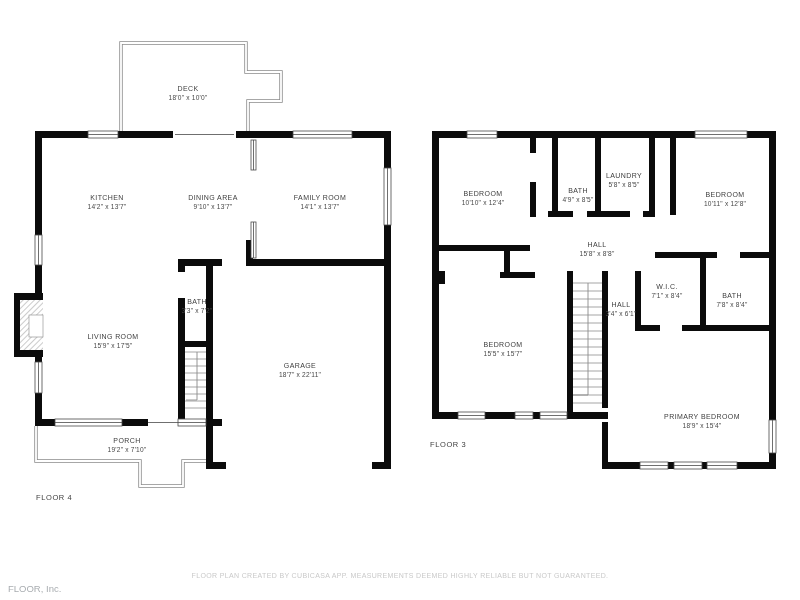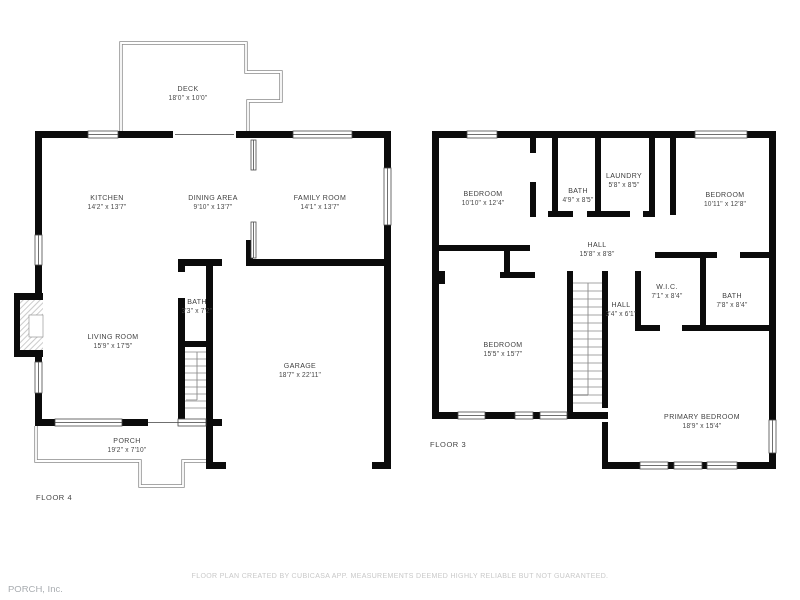--- a/index.html
+++ b/index.html
@@ -261,15 +261,15 @@
   </div>
   <div class="room-label" style="left:702px;top:413px">
     <div class="rn">PRIMARY BEDROOM</div>
     <div class="rd">18'9" x 15'4"</div>
   </div>
 
   <div class="floor-tag" style="left:36px;top:493px">FLOOR 4</div>
   <div class="floor-tag" style="left:430px;top:440px">FLOOR 3</div>
 
   <div class="disclaimer">FLOOR PLAN CREATED BY CUBICASA APP. MEASUREMENTS DEEMED HIGHLY RELIABLE BUT NOT GUARANTEED.</div>
-  <div class="brand">PORCH, Inc.</div>
+  <div class="brand">FLOOR, Inc.</div>
 
 </div>
 
 </body></html>

